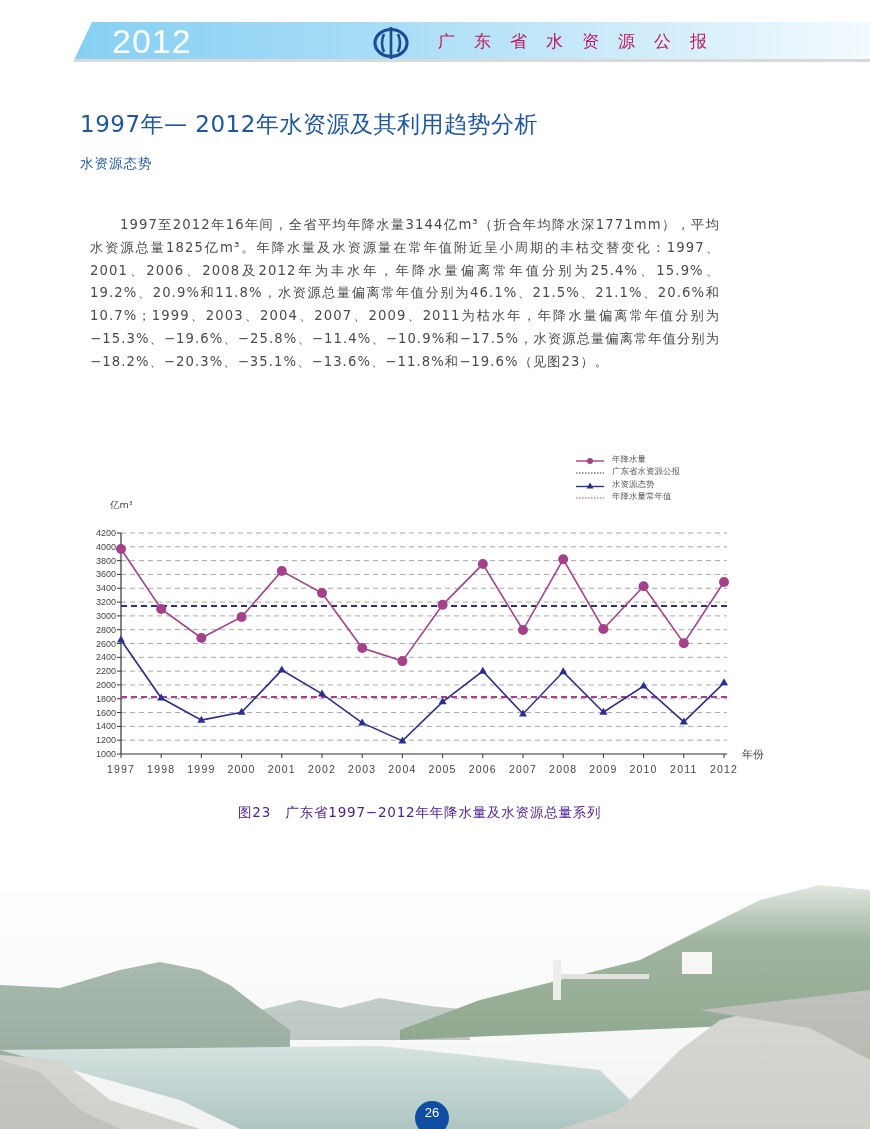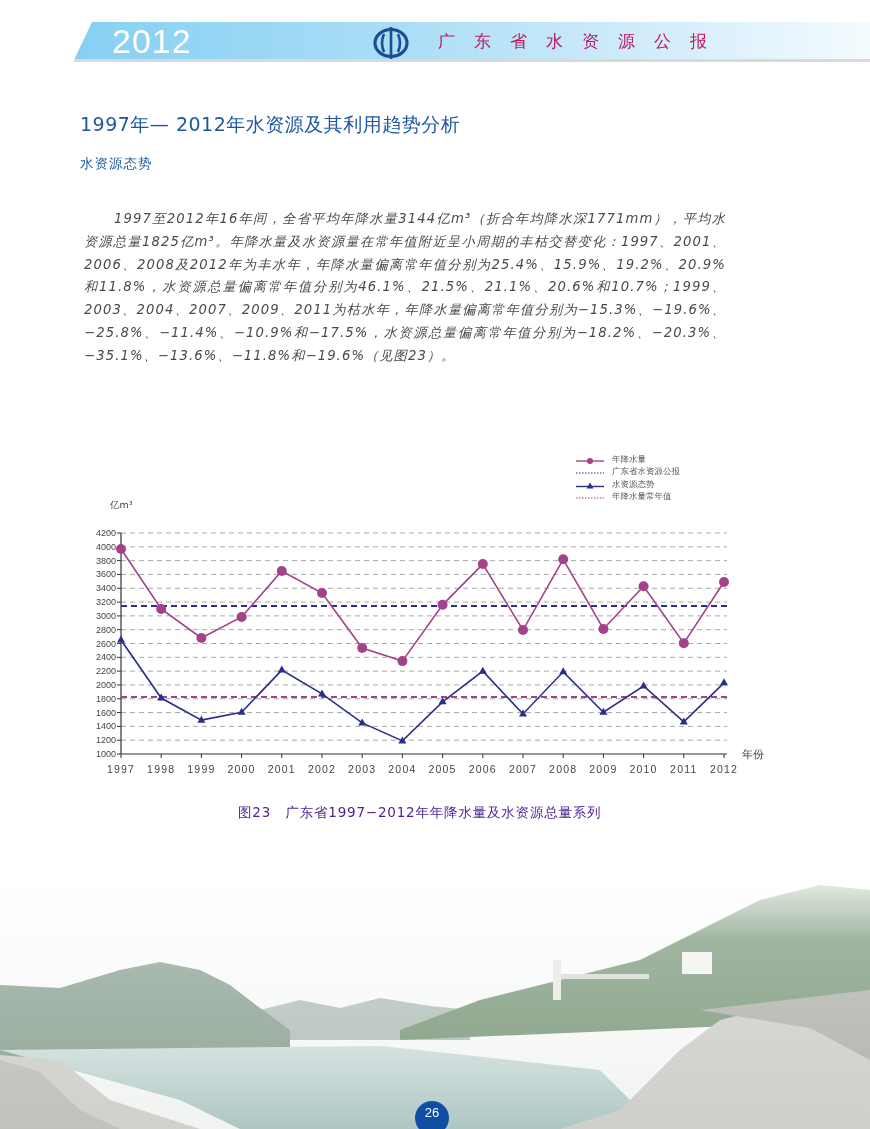--- a/index.html
+++ b/index.html
@@ -6,24 +6,24 @@
   body { width:870px; height:1129px; position:relative; overflow:hidden; background:#ffffff;
          font-family:"DejaVu Sans", "Liberation Sans", sans-serif; color:#333; }
   .header-band { position:absolute; left:74px; top:22px; width:796px; height:38px;
     background:linear-gradient(90deg,#86d0f3 0%,#a9ddf6 40%,#d5eefb 75%,#f4fbfe 100%);
     clip-path:polygon(18px 0,100% 0,100% 100%,0 100%); }
   .header-shadow { position:absolute; left:74px; top:59px; width:796px; height:3px; background:#d9d9d9; }
   .year-text { position:absolute; left:112px; top:20px; font-family:"Liberation Sans", sans-serif;
     font-size:34px; color:#ffffff; letter-spacing:1px; font-weight:normal; line-height:42px; }
   .logo { position:absolute; left:372px; top:26px; width:38px; height:34px; }
   .header-title { position:absolute; left:438px; top:29px; font-size:17px; color:#be185d; letter-spacing:19px; line-height:24px; }
-  .section-title { position:absolute; left:80px; top:112px; font-size:19px; color:#1e56a0; line-height:24px; letter-spacing:0.5px; }
+  .section-title { position:absolute; left:80px; top:112px; font-size:23px; color:#1e56a0; line-height:24px; letter-spacing:0.5px; }
   .subsection-title { position:absolute; left:80px; top:153px; font-size:13.5px; color:#1e56a0; line-height:20px; letter-spacing:1px; }
   .paragraph { position:absolute; left:80px; top:204px; width:650px; font-size:13.2px; line-height:22.8px; color:#4a4a4a; letter-spacing:1.1px; text-align:justify; }
-  .paragraph p { margin:4px;font-style:italic; }
+  .paragraph p { margin:10px; }
   .paragraph .indent { display:inline-block; width:30px; }
   .legend { position:absolute; left:576px; top:453px; font-size:8.5px; color:#555; }
   .legend-row { height:12.5px; display:flex; align-items:flex-end; }
   .legend-swatch { width:28px; height:10px; margin-right:8px; position:relative; }
   .chart-svg { position:absolute; left:0; top:0; }
   .caption { position:absolute; left:238px; top:802px; font-size:13.5px; color:#4c1d95; letter-spacing:0.8px; line-height:20px; }
   .photo { position:absolute; left:0; top:860px; width:870px; height:269px; overflow:hidden; }
   .page-num { position:absolute; left:415px; top:1101px; width:34px; height:34px; border-radius:50%;
     background:#0f4ea3; color:#ffffff; font-size:13px; text-align:center; line-height:24px; font-family:"Liberation Sans", sans-serif; }
 </style>

